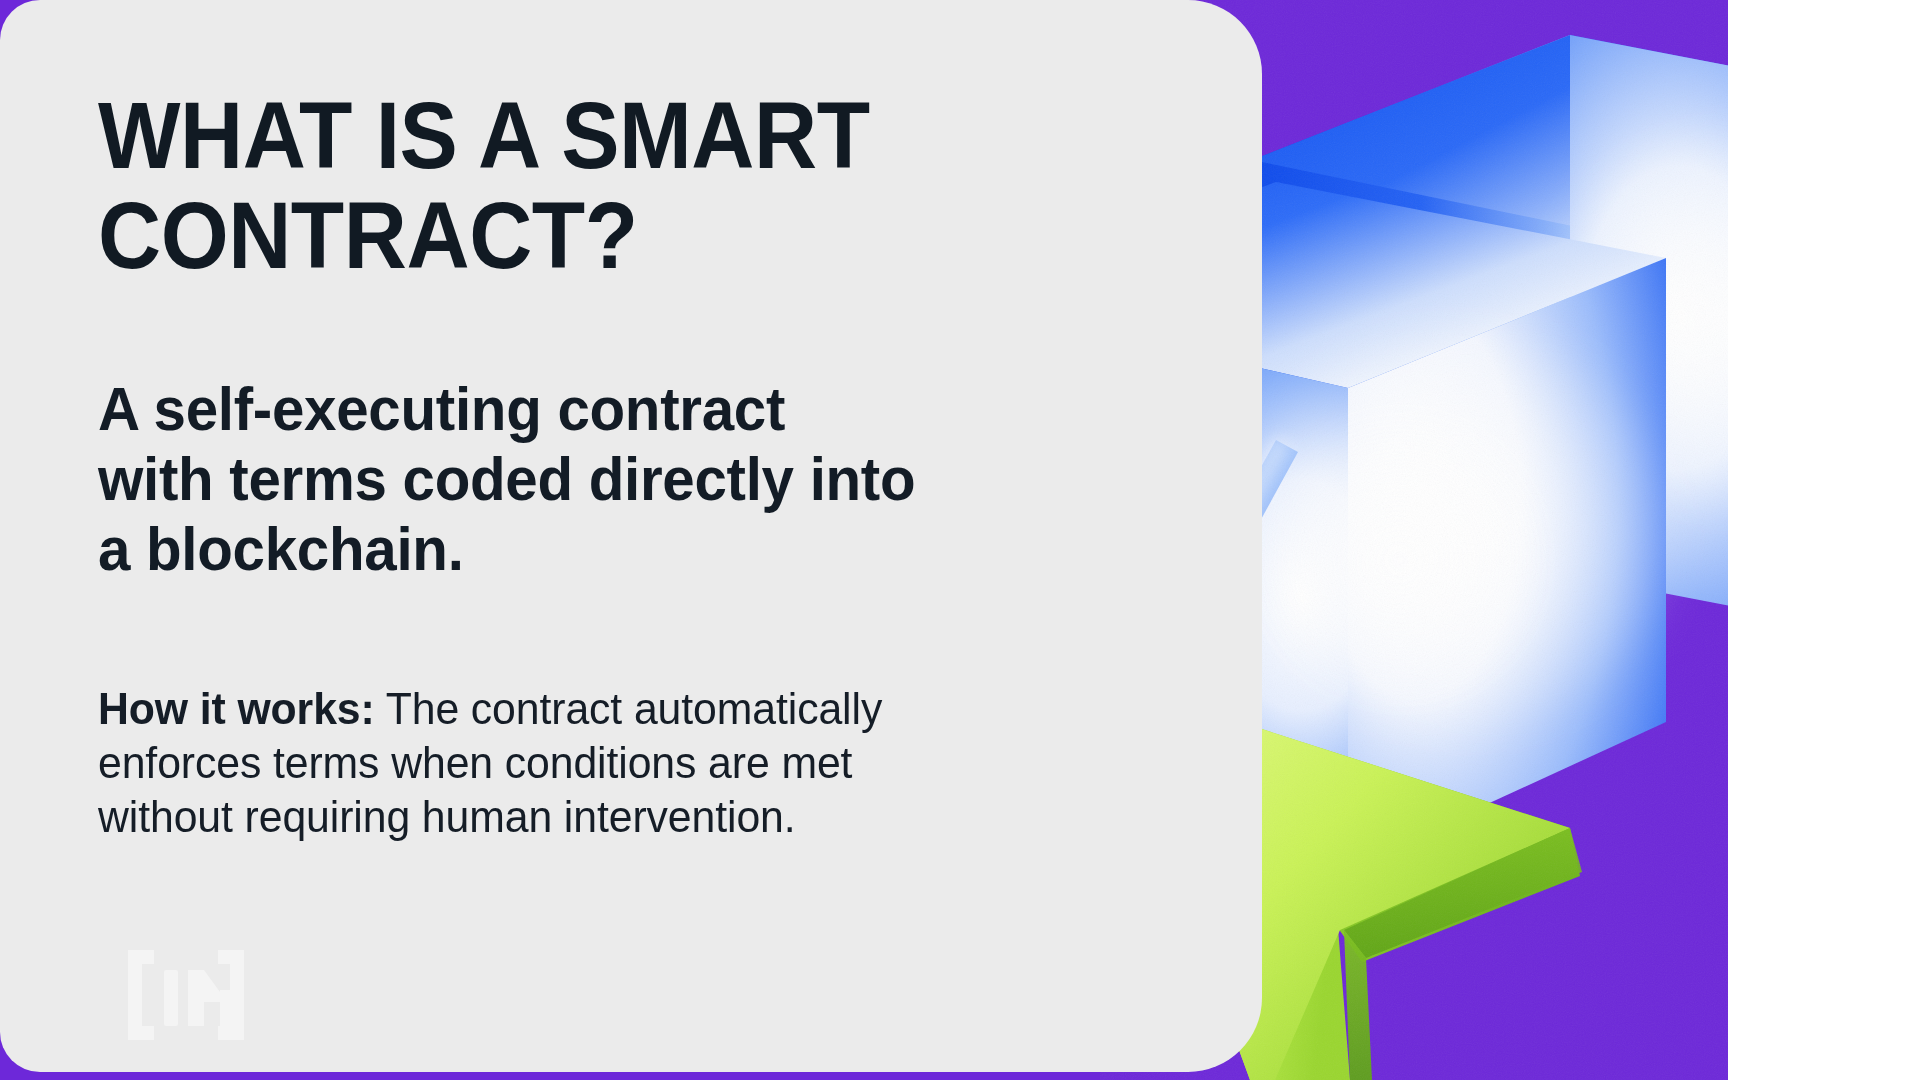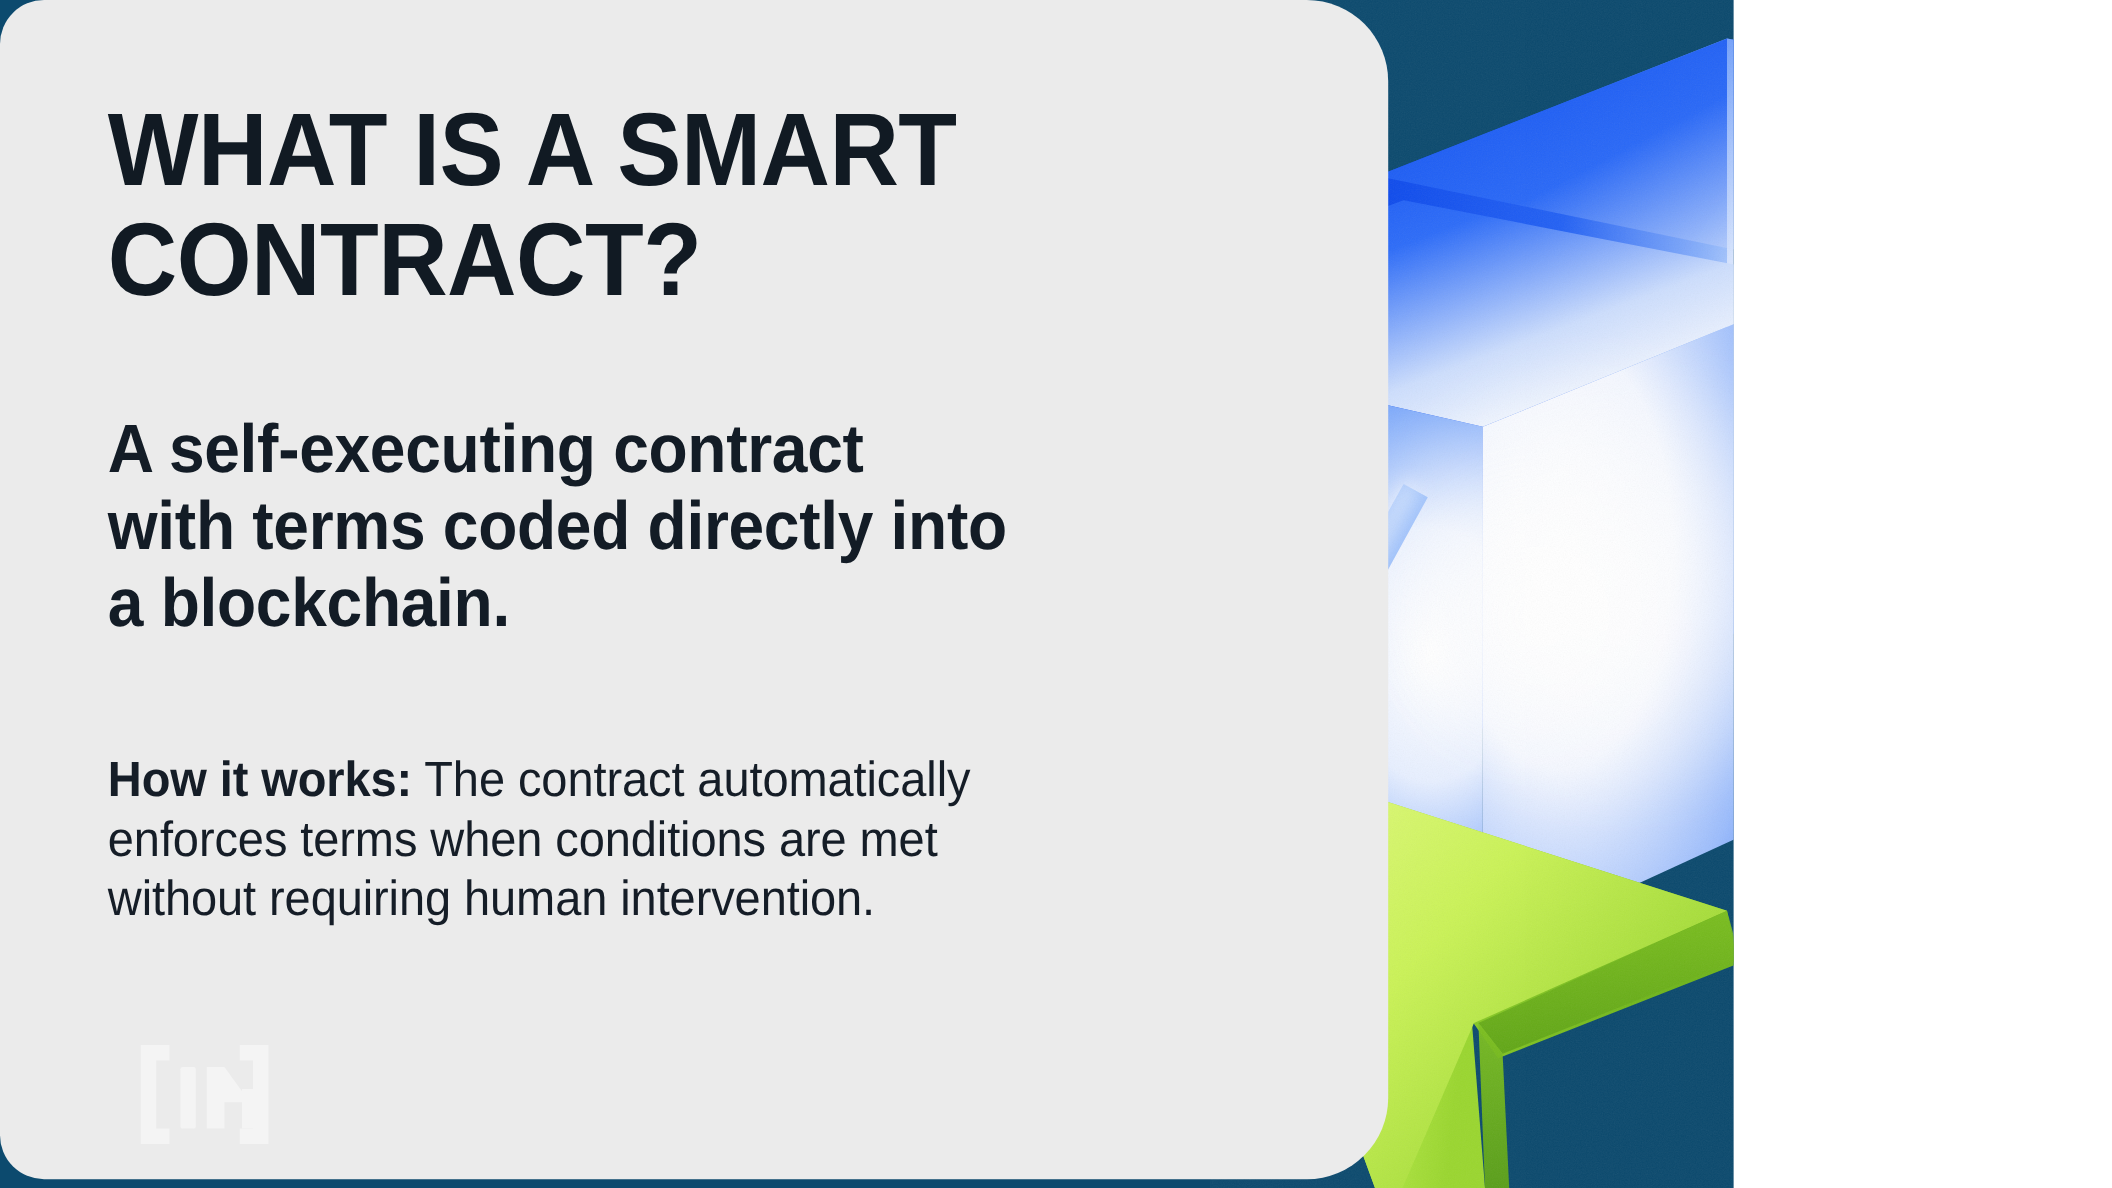--- a/index.html
+++ b/index.html
@@ -7,23 +7,23 @@
     padding: 0;
     width: 1920px;
     height: 1080px;
     overflow: hidden;
     background: #ffffff;
     font-family: "Liberation Sans", sans-serif;
   }
 
   #stage {
     position: relative;
-    width: 1576px;
+    width: 1728px;
     height: 1080px;
-    background: #0c4a6e;
+    background: #6d28d9;
     overflow: hidden;
   }
 
   
   #graphic {
     position: absolute;
     left: 1100px;
     top: 0;
     width: 820px;
     height: 1080px;

